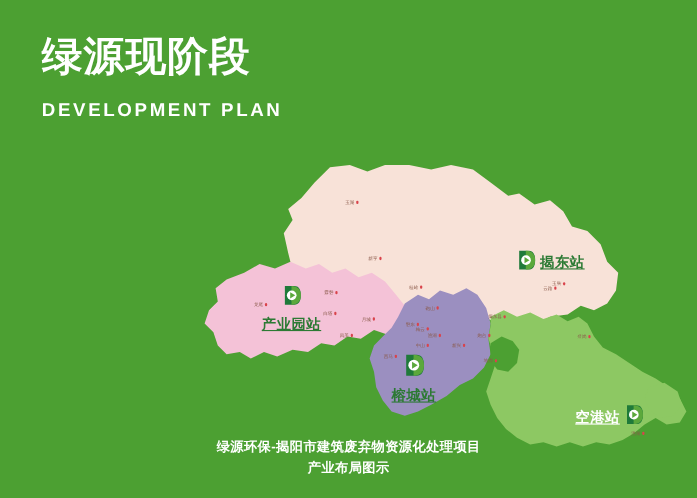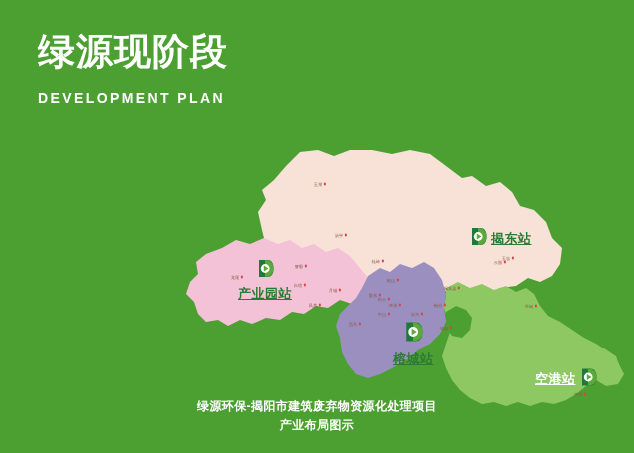--- a/index.html
+++ b/index.html
@@ -21,21 +21,21 @@
   .title-line{
     color:#ffffff;
     font-size:37px;
     line-height:44px;
     font-weight:700;
     letter-spacing:1px;
     white-space:nowrap;
   }
   #subtitle{
     color:#ffffff;
-    font-size:14px;
+    font-size:17px;
     font-weight:600;
     letter-spacing:2.4px;
     margin-top:16px;
     white-space:nowrap;
   }
 
   
   #map-wrap{
     position:absolute;left:0;top:0;width:634px;height:453px;z-index:10;
   }
@@ -44,21 +44,21 @@
   
   .station{
     position:absolute;z-index:30;
     display:flex;align-items:center;gap:4px;
     white-space:nowrap;
   }
   .station .st-text{
     font-size:13px;font-weight:700;letter-spacing:.5px;text-decoration:underline;
   }
   .st-dark .st-text{color:#2C7A34;}
-  .st-light .st-text{color:#ffffff;margin-left:12px;}
+  .st-light .st-text{color:#ffffff;}
   .logo{display:inline-block;flex:0 0 auto;}
 
   .st-col{flex-direction:column;align-items:center;gap:2px;}
 
   
   .city{
     position:absolute;z-index:28;
     font-size:4.2px;color:#8a5a4a;
     white-space:nowrap;display:flex;align-items:center;gap:1.5px;
     transform:translate(-50%,-50%);
@@ -138,21 +138,21 @@
       <svg width="17" height="21" viewBox="0 0 17 21" xmlns="http://www.w3.org/2000/svg">
         <path d="M2 2 L10.5 2 C14.5 2 16.5 5 16.5 10.5 C16.5 16 14.5 19 10.5 19 L2 19 Z" fill="#1F7A3A"></path>
         <path d="M8 2 C13.5 2 16.5 5.2 16.5 10.5 C16.5 15.8 13.5 19 8 19 Z" fill="#5BA83C"></path>
         <circle cx="8.2" cy="10.5" r="4.4" fill="#ffffff"></circle>
         <path d="M6.8 7.6 L11.4 10.5 L6.8 13.4 Z" fill="#5BA83C"></path>
       </svg>
     </span>
     <span class="st-text">产业园站</span>
   </div>
 
-  <div class="station st-dark st-col" style="left:356px;top:320px;margin-left:37px;">
+  <div class="station st-dark st-col" style="left:356px;top:320px;">
     <span class="logo">
       <svg width="19" height="24" viewBox="0 0 17 21" xmlns="http://www.w3.org/2000/svg">
         <path d="M2 2 L10.5 2 C14.5 2 16.5 5 16.5 10.5 C16.5 16 14.5 19 10.5 19 L2 19 Z" fill="#1F7A3A"></path>
         <path d="M8 2 C13.5 2 16.5 5.2 16.5 10.5 C16.5 15.8 13.5 19 8 19 Z" fill="#5BA83C"></path>
         <circle cx="8.2" cy="10.5" r="4.4" fill="#ffffff"></circle>
         <path d="M6.8 7.6 L11.4 10.5 L6.8 13.4 Z" fill="#5BA83C"></path>
       </svg>
     </span>
     <span class="st-text">榕城站</span>
   </div>

